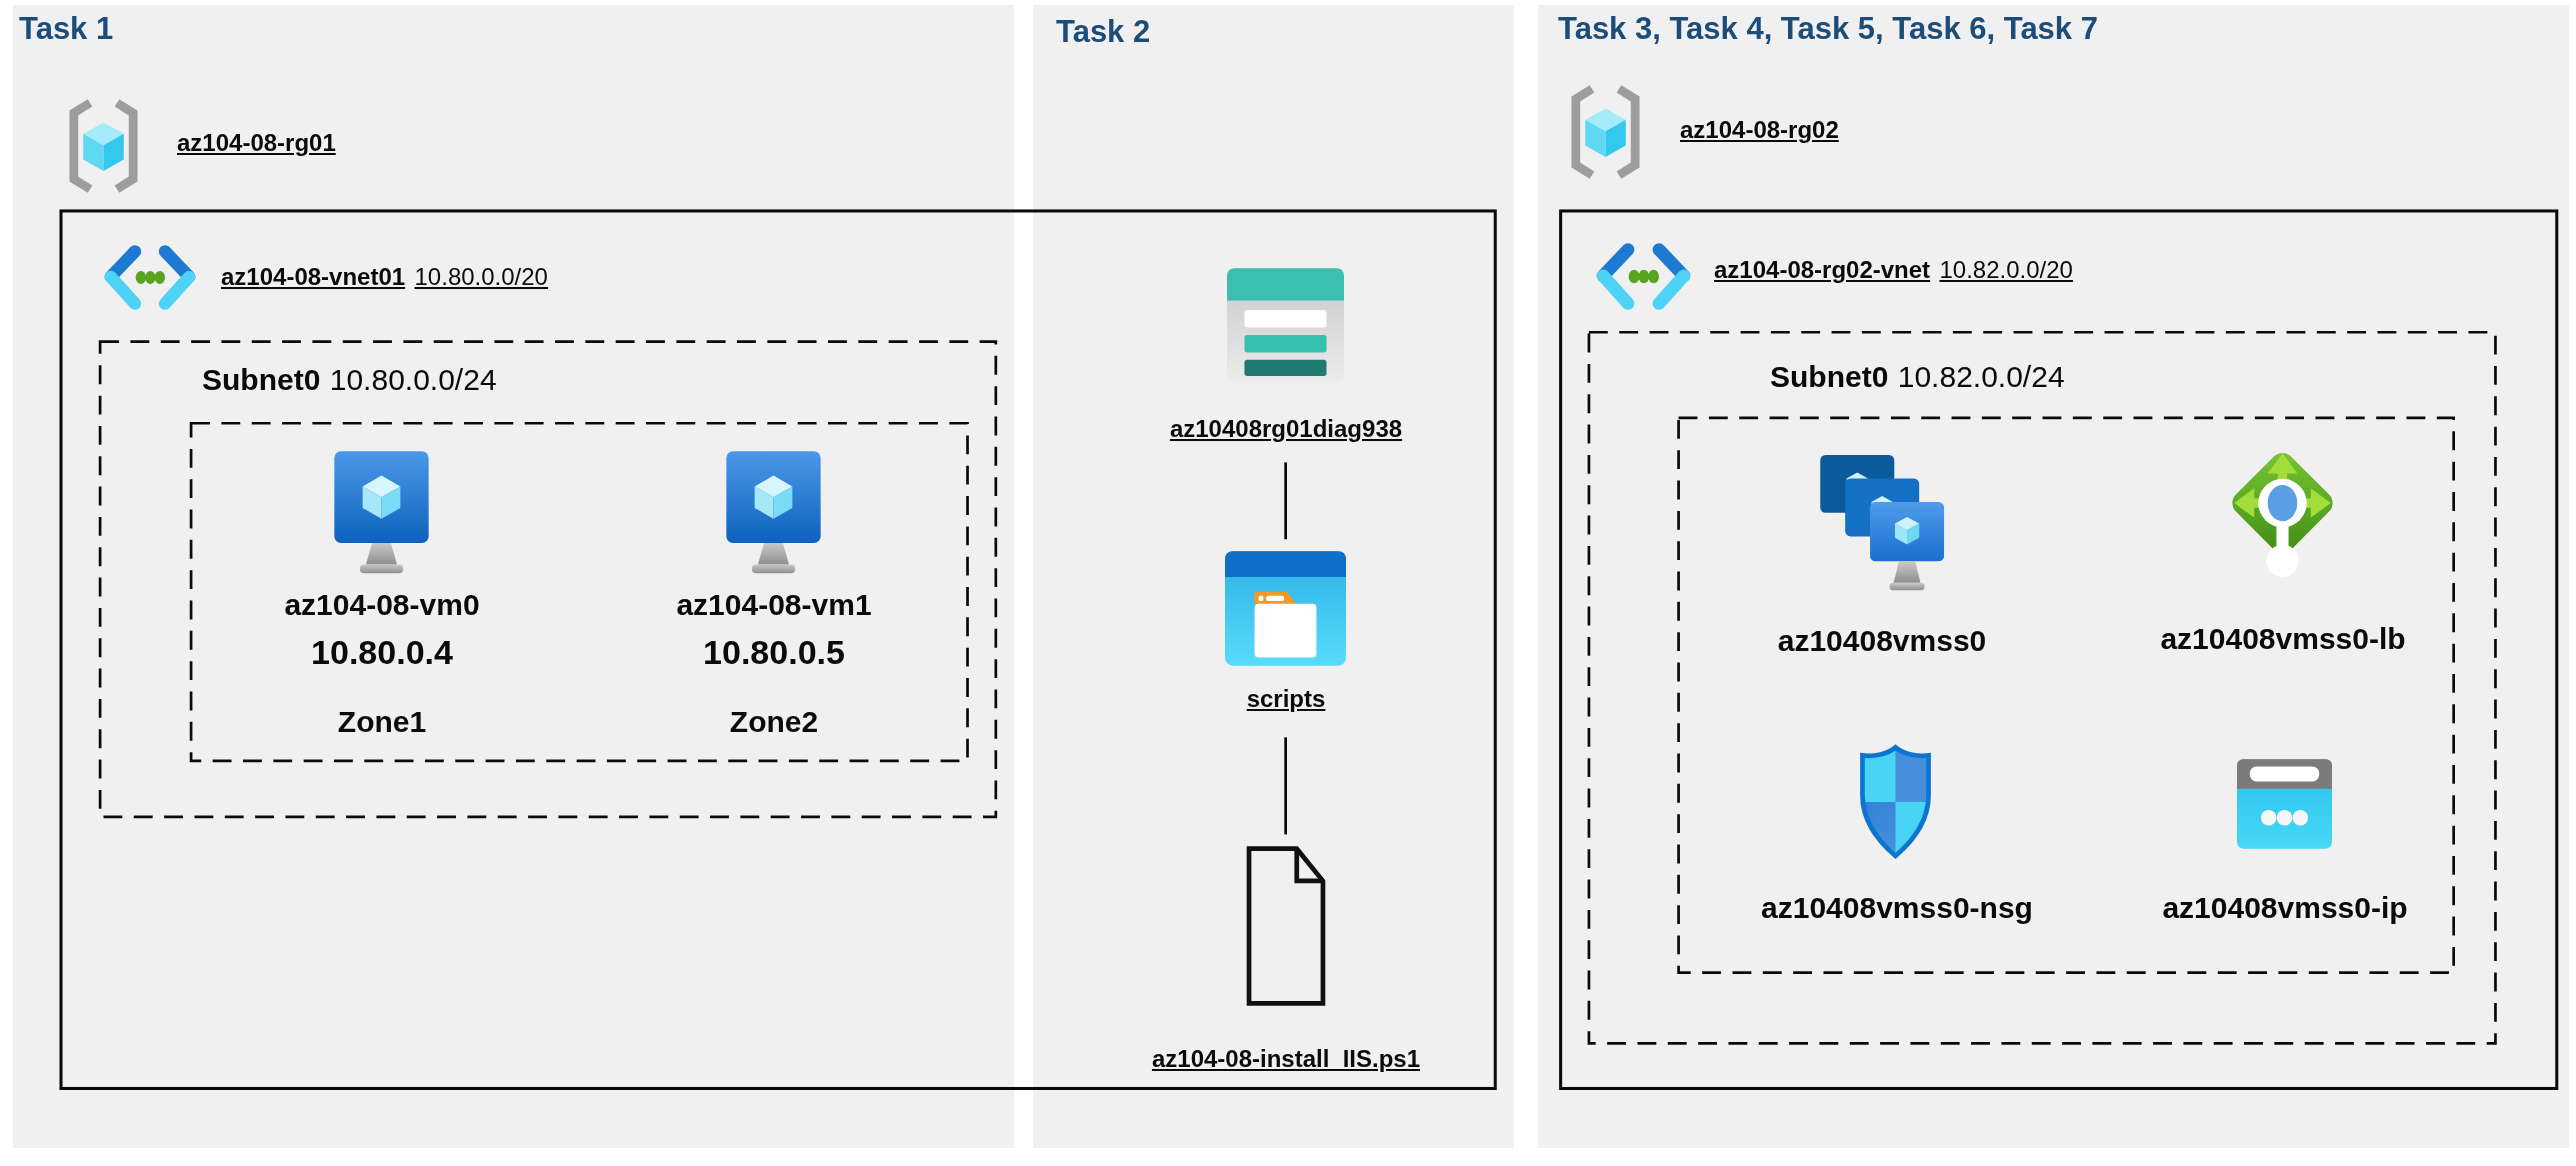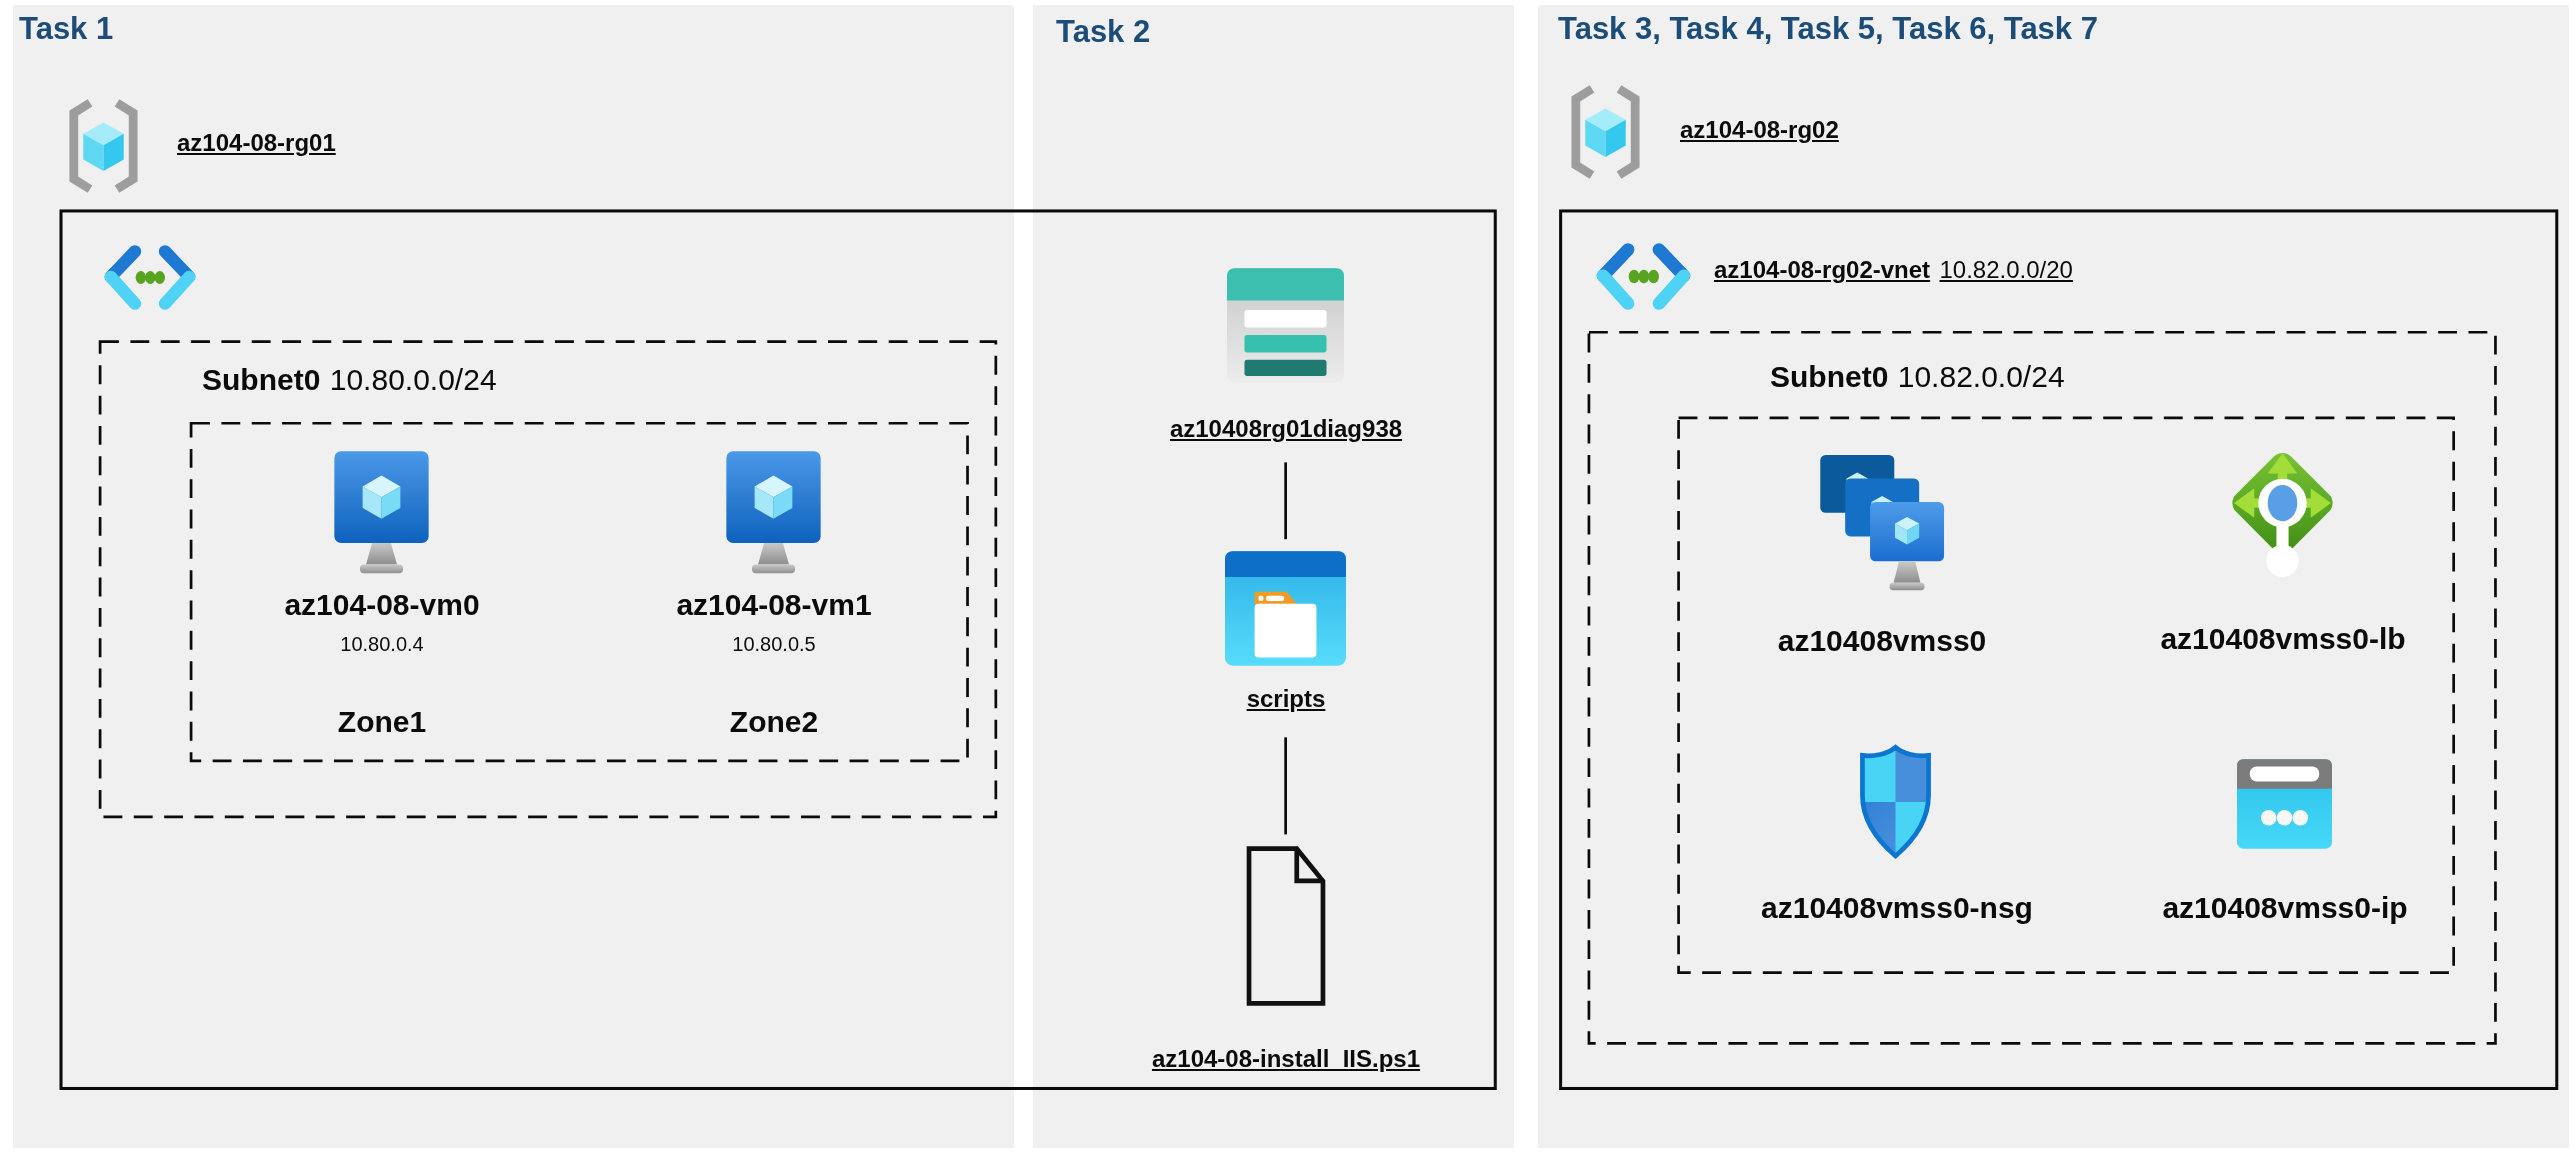--- a/index.html
+++ b/index.html
@@ -9,21 +9,21 @@
   body{background:#ffffff; font-family:"Liberation Sans", sans-serif;}
   .canvas{position:relative; width:2576px; height:1148px; background:#ffffff; overflow:hidden;}
   .panel{position:absolute; top:5.4px; height:1156px; background:var(--panel);}
   #panel-task1{left:13px; width:1001px;}
   #panel-task2{left:1033px; width:481px;}
   #panel-task3{left:1538px; width:1031px;}
   .task-title{position:absolute; color:var(--navy); font-weight:700; font-size:31px; white-space:nowrap;}
   .label{position:absolute; color:var(--text); font-size:30px; white-space:nowrap;}
   .b{font-weight:700;}
   .big{font-size:24px;text-decoration:underline;}
-  .ip{font-size:20px; font-weight:400;}
+  .ip{font-size:34px; font-weight:700;}
   .centered{transform:translateX(-50%);}
   .cidr{margin-left:9.4px; font-weight:400;}
   .icon{position:absolute; line-height:0;}
   svg.overlay{position:absolute; left:0; top:0; width:2576px; height:1166px; pointer-events:none;}
   .solid-box{fill:none; stroke:var(--line); stroke-width:4.5px;}
   .dashed-box{fill:none; stroke:var(--line); stroke-width:4px; stroke-dasharray:28 17;}
   .connector{stroke:var(--line); stroke-width:4px;}
 </style>
 </head>
 <body>
@@ -101,20 +101,23 @@
   <div class="icon" style="left:101px; top:241px;">
     <svg width="98" height="73" viewBox="0 0 150 108">
       <line x1="52" y1="14" x2="15" y2="53" stroke="#1d79d2" stroke-width="19" stroke-linecap="round"></line>
       <line x1="15" y1="53" x2="52" y2="94" stroke="#4ed2f6" stroke-width="19" stroke-linecap="round"></line>
       <line x1="98" y1="14" x2="135" y2="53" stroke="#1d79d2" stroke-width="19" stroke-linecap="round"></line>
       <line x1="135" y1="53" x2="98" y2="94" stroke="#4ed2f6" stroke-width="19" stroke-linecap="round"></line>
       <ellipse cx="61" cy="54" rx="8" ry="10" fill="#58a31f"></ellipse>
       <ellipse cx="75.5" cy="54" rx="8" ry="10" fill="#58a31f"></ellipse>
       <ellipse cx="90" cy="54" rx="8" ry="10" fill="#58a31f"></ellipse>
     </svg>
+  </div>
+  <div class="label big" style="left:221px; top:263px;">
+    <span class="b">az104-08-vnet01</span><span class="cidr">10.80.0.0/20</span>
   </div>
 
   <div class="label" style="left:202px; top:363px;">
     <span class="b">Subnet0</span><span class="cidr">10.80.0.0/24</span>
   </div>
 
   <div class="icon" style="left:333px; top:450px;">
     <svg width="97" height="128" viewBox="0 0 144 190">
       <rect x="2" y="2" width="140" height="136" rx="10" fill="url(#gradVM)"></rect>
       <polygon points="72,38 100,54 72,70 44,54" fill="#d7f5fd"></polygon>

